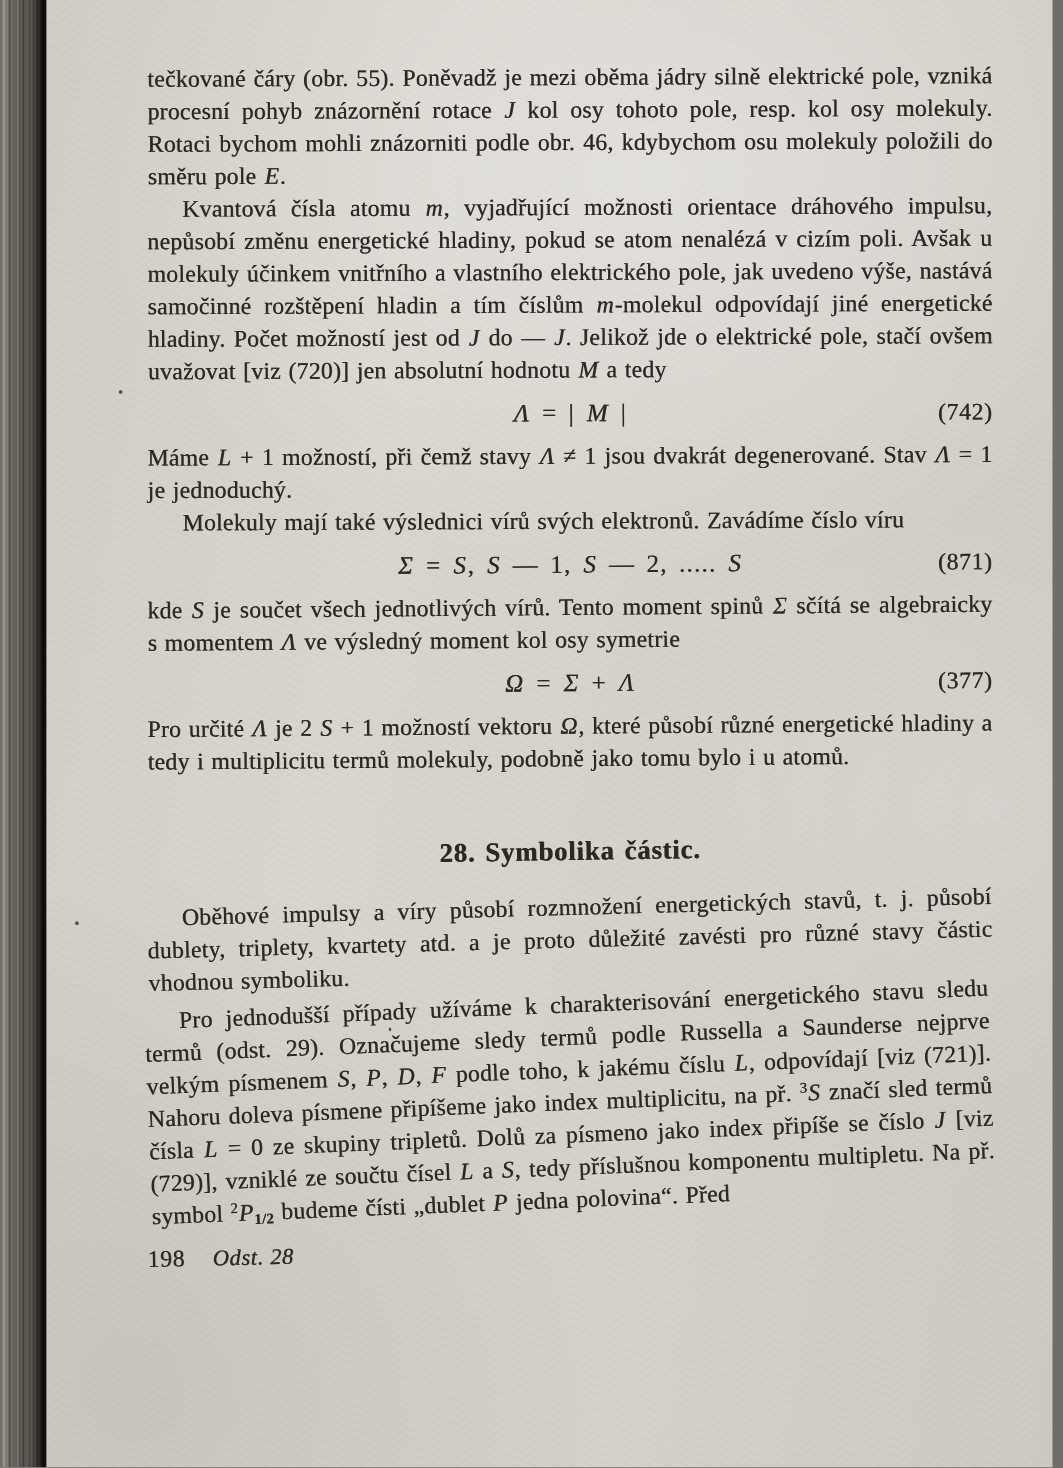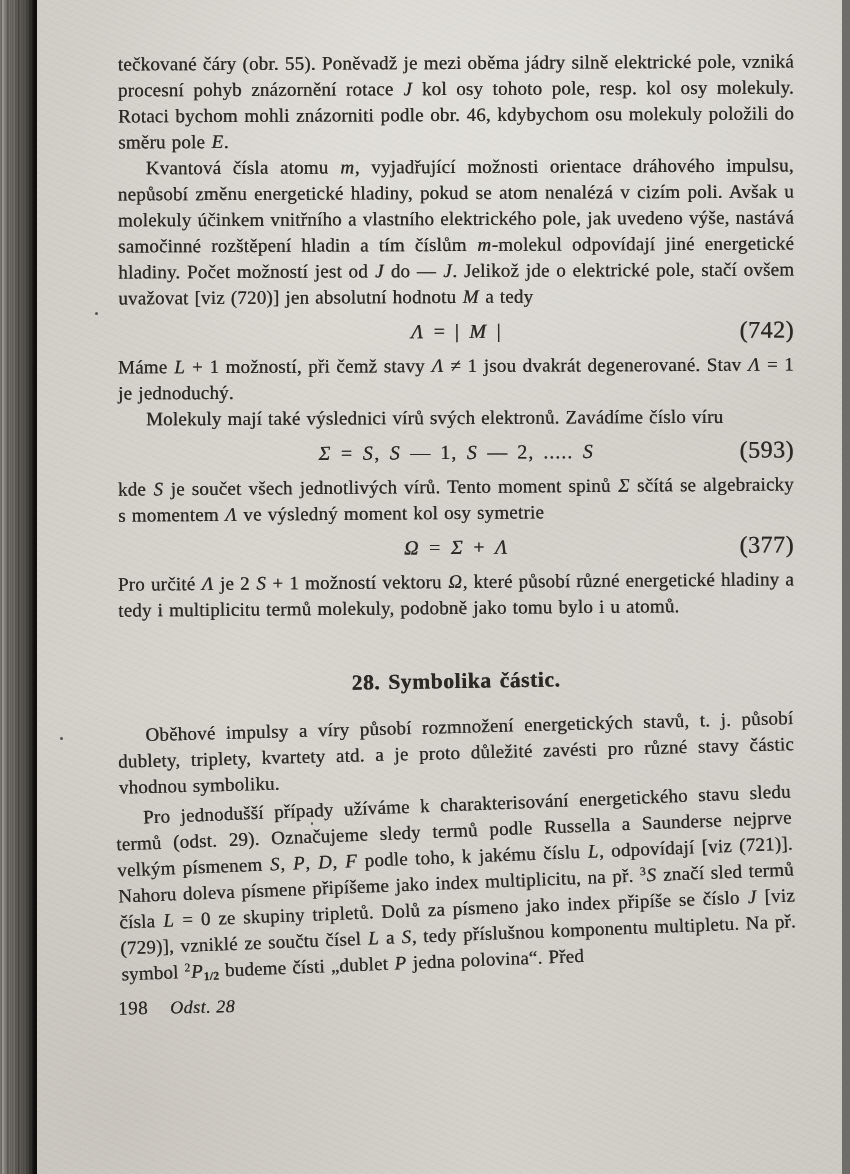--- a/index.html
+++ b/index.html
@@ -61,21 +61,21 @@
     margin: 8px 0;
     font-size: 20px;
     line-height: 27px;
     text-align: center;
     text-shadow: 0.35px 0 0 rgba(43,40,36,0.8);
   }
   .eq .eq-body { letter-spacing: 1px; word-spacing: 3px; }
   .eq .eq-num {
     position: absolute;
     right: 0; top: 0;
-    font-size: 24px;
+    font-size: 19px;
     letter-spacing: 0.5px;
     margin-left: 44px;
   }
   .heading {
     margin: 48px 0 20px 0;
     font-size: 21.5px;
     font-weight: bold;
     text-align: center;
     letter-spacing: 0.6px;
     word-spacing: 2px;
@@ -131,21 +131,21 @@
       <span class="eq-body"><i>Λ</i> = | <i>M</i> |</span>
       <span class="eq-num">(742)</span>
     </div>
 
     <p class="para r0">Máme <i>L</i> + 1 možností, při čemž stavy <i>Λ</i> ≠ 1 jsou dvakrát degenerované. Stav <i>Λ</i> = 1 je jednoduchý.</p>
 
     <p class="para indent r0">Molekuly mají také výslednici vírů svých elektronů. Zavádíme číslo víru</p>
 
     <div class="eq r1">
       <span class="eq-body"><i>Σ</i> = <i>S</i>, <i>S</i> — 1, <i>S</i> — 2, ..... <i>S</i></span>
-      <span class="eq-num">(593)</span>
+      <span class="eq-num">(871)</span>
     </div>
 
     <p class="para r1">kde <i>S</i> je součet všech jednotlivých vírů. Tento moment spinů <i>Σ</i> sčítá se algebraicky s momentem <i>Λ</i> ve výsledný moment kol osy symetrie</p>
 
     <div class="eq r1">
       <span class="eq-body"><i>Ω</i> = <i>Σ</i> + <i>Λ</i></span>
       <span class="eq-num">(377)</span>
     </div>
 
     <p class="para r1">Pro určité <i>Λ</i> je 2 <i>S</i> + 1 možností vektoru <i>Ω</i>, které působí různé energetické hladiny a tedy i multiplicitu termů molekuly, podobně jako tomu bylo i u atomů.</p>

